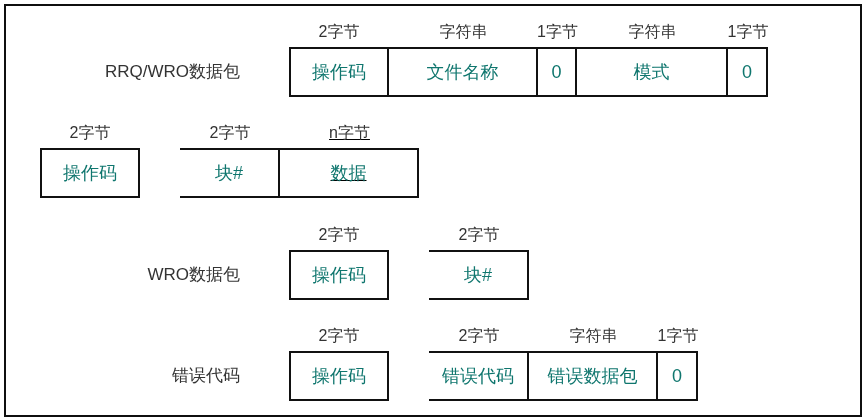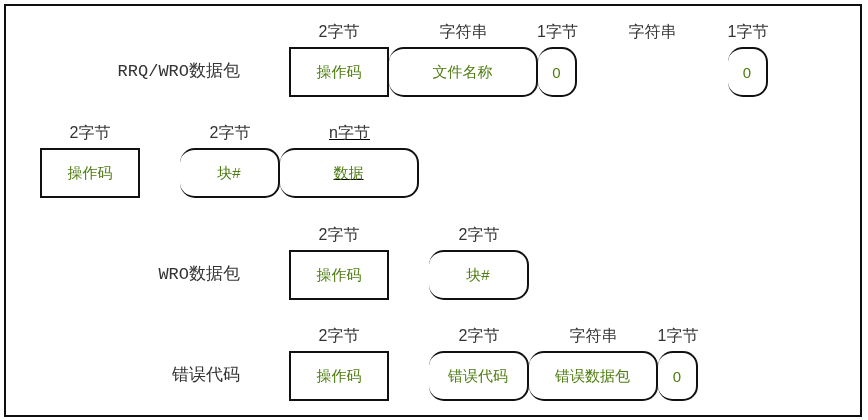--- a/index.html
+++ b/index.html
@@ -33,21 +33,20 @@
   .row-label {
     width: 240px;
     height: 50px;
     margin-top: 26px;           
     line-height: 50px;
     text-align: right;
     padding-right: 9px;
     font-size: 17px;
     color: #333333;
     white-space: nowrap;
-    font-family: Liberation Mono, monospace;
   }
   .fields {
     display: flex;
   }
   .field {
     display: flex;
     flex-direction: column;
   }
   .size-label {
     height: 26px;
@@ -60,28 +59,27 @@
     color: #333333;
     white-space: nowrap;
   }
   .cell {
     height: 50px;
     box-sizing: border-box;
     border: 2px solid #111111;
     display: flex;
     align-items: center;
     justify-content: center;
-    font-size: 15px;
-    color: #4d7c0f;
+    font-size: 18px;
+    color: #0f766e;
     background: #ffffff;
     white-space: nowrap;
   }
   .field + .field .cell {
     border-left: none;          
-    border-radius: 15px;
   }
   
   .row-rrq  { top: 21px; }
   .row-data { top: 122px; }
   .row-ack  { top: 224px; }
   .row-err  { top: 325px; }
   
   .w100 { width: 100px; padding-left: 40px; }
   .w149 { width: 149px; }
   .w39  { width: 39px;  }
@@ -106,20 +104,21 @@
       <div class="field w149">
         <div class="size-label">字符串</div>
         <div class="cell">文件名称</div>
       </div>
       <div class="field w39">
         <div class="size-label">1字节</div>
         <div class="cell">0</div>
       </div>
       <div class="field w151">
         <div class="size-label">字符串</div>
+        <div class="cell">模式</div>
       </div>
       <div class="field w40">
         <div class="size-label">1字节</div>
         <div class="cell">0</div>
       </div>
     </div>
   </div>
 
   <div class="packet-row row-data">
     <div class="fields">

